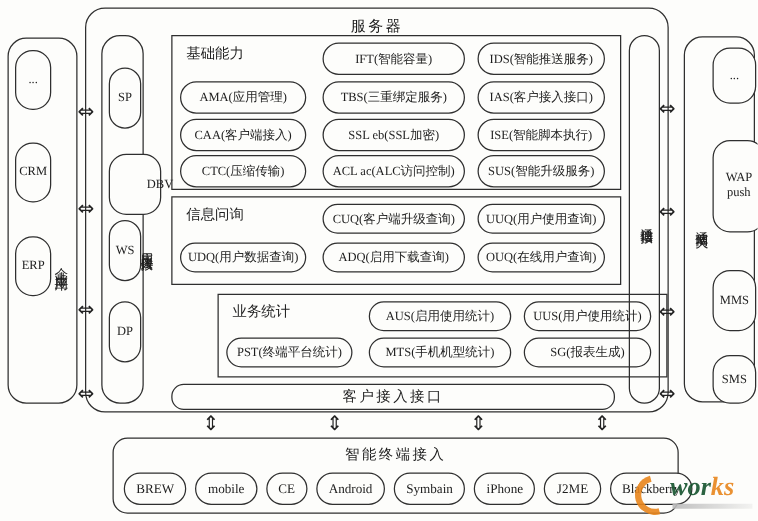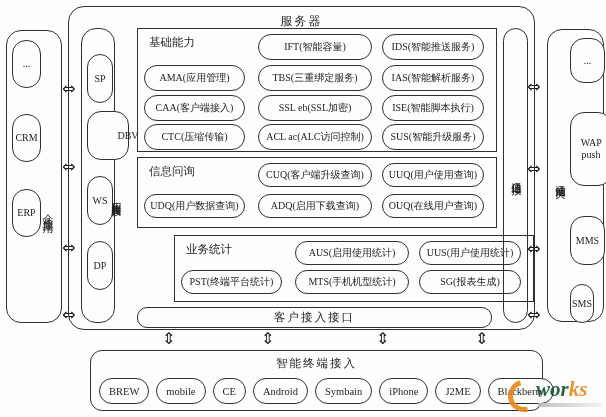--- a/index.html
+++ b/index.html
@@ -63,39 +63,39 @@
   </div>
 
   <div class="box" style="left:68px;top:6px;width:467px;height:324px;border-radius:16px;">
     <div class="title-center" style="top:6px;">服务器</div>
   </div>
 
   <div class="box round" style="left:81px;top:28px;width:34px;height:295px;">
     <div class="pill" style="left:5px;top:25px;width:26px;height:49px;">
         <span>SP</span>
       </div>
-    <div class="pill" style="left:5px;top:82px;width:26px;height:49px;padding-left:40px;">
+    <div class="pill" style="left:5px;top:94px;width:26px;height:49px;padding-left:40px;">
         <span>DBV</span>
       </div>
     <div class="pill" style="left:5px;top:147px;width:26px;height:49px;">
         <span>WS</span>
       </div>
     <div class="pill" style="left:5px;top:212px;width:26px;height:49px;">
         <span>DP</span>
       </div>
     <div class="vlabel" style="left:27px;top:122px;height:92px;font-size:10px;letter-spacing:1px;">应用接入接口</div>
   </div>
 
   <div class="sect s1" style="top:28px;height:124px;">
     <div class="slabel">基础能力</div>
     <div class="spill c2 r1">IFT(智能容量)</div>
     <div class="spill c3 r1">IDS(智能推送服务)</div>
     <div class="spill c1 r2">AMA(应用管理)</div>
     <div class="spill c2 r2">TBS(三重绑定服务)</div>
-    <div class="spill c3 r2">IAS(智能解析服务)</div>
+    <div class="spill c3 r2">IAS(客户接入接口)</div>
     <div class="spill c1 r3">CAA(客户端接入)</div>
     <div class="spill c2 r3">SSL eb(SSL加密)</div>
     <div class="spill c3 r3">ISE(智能脚本执行)</div>
     <div class="spill c1 r4">CTC(压缩传输)</div>
     <div class="spill c2 r4">ACL ac(ALC访问控制)</div>
     <div class="spill c3 r4">SUS(智能升级服务)</div>
   </div>
 
   <div class="sect s2 sm" style="top:157px;height:71px;">
     <div class="slabel">信息问询</div>
@@ -125,21 +125,21 @@
     <div class="vlabel" style="left:5px;top:118px;height:62px;font-size:10.5px;letter-spacing:1px;">通信网关</div>
     <div class="pill" style="left:22px;top:8px;width:35px;height:45px;">
         <span>...</span>
       </div>
     <div class="pill" style="left:22px;top:82px;width:35px;height:74px;padding:20px;">
         <span>WAP push</span>
       </div>
     <div class="pill" style="left:22px;top:186px;width:35px;height:49px;">
         <span>MMS</span>
       </div>
-    <div class="pill" style="left:22px;top:254px;width:24px;height:39px;">
+    <div class="pill" style="left:22px;top:254px;width:35px;height:39px;">
         <span>SMS</span>
       </div>
   </div>
 
   <div class="box" style="left:90px;top:350px;width:453px;height:61px;border-radius:12px;">
     <div class="title-center" style="top:5px;font-size:11.5px;">智能终端接入</div>
     <div id="terminal-row">
       <div class="tpill">BREW</div>
       <div class="tpill">mobile</div>
       <div class="tpill">CE</div>

